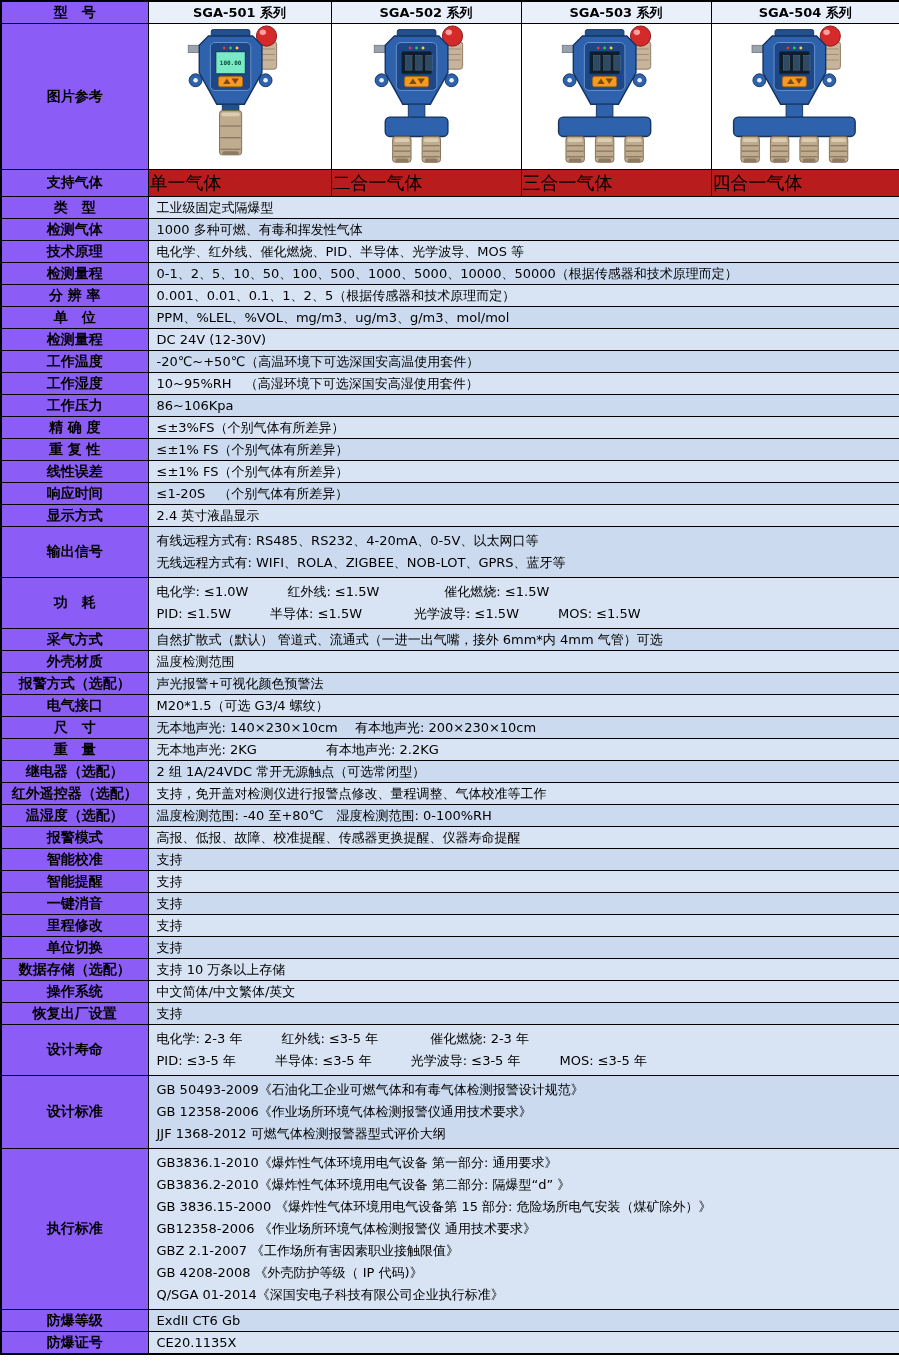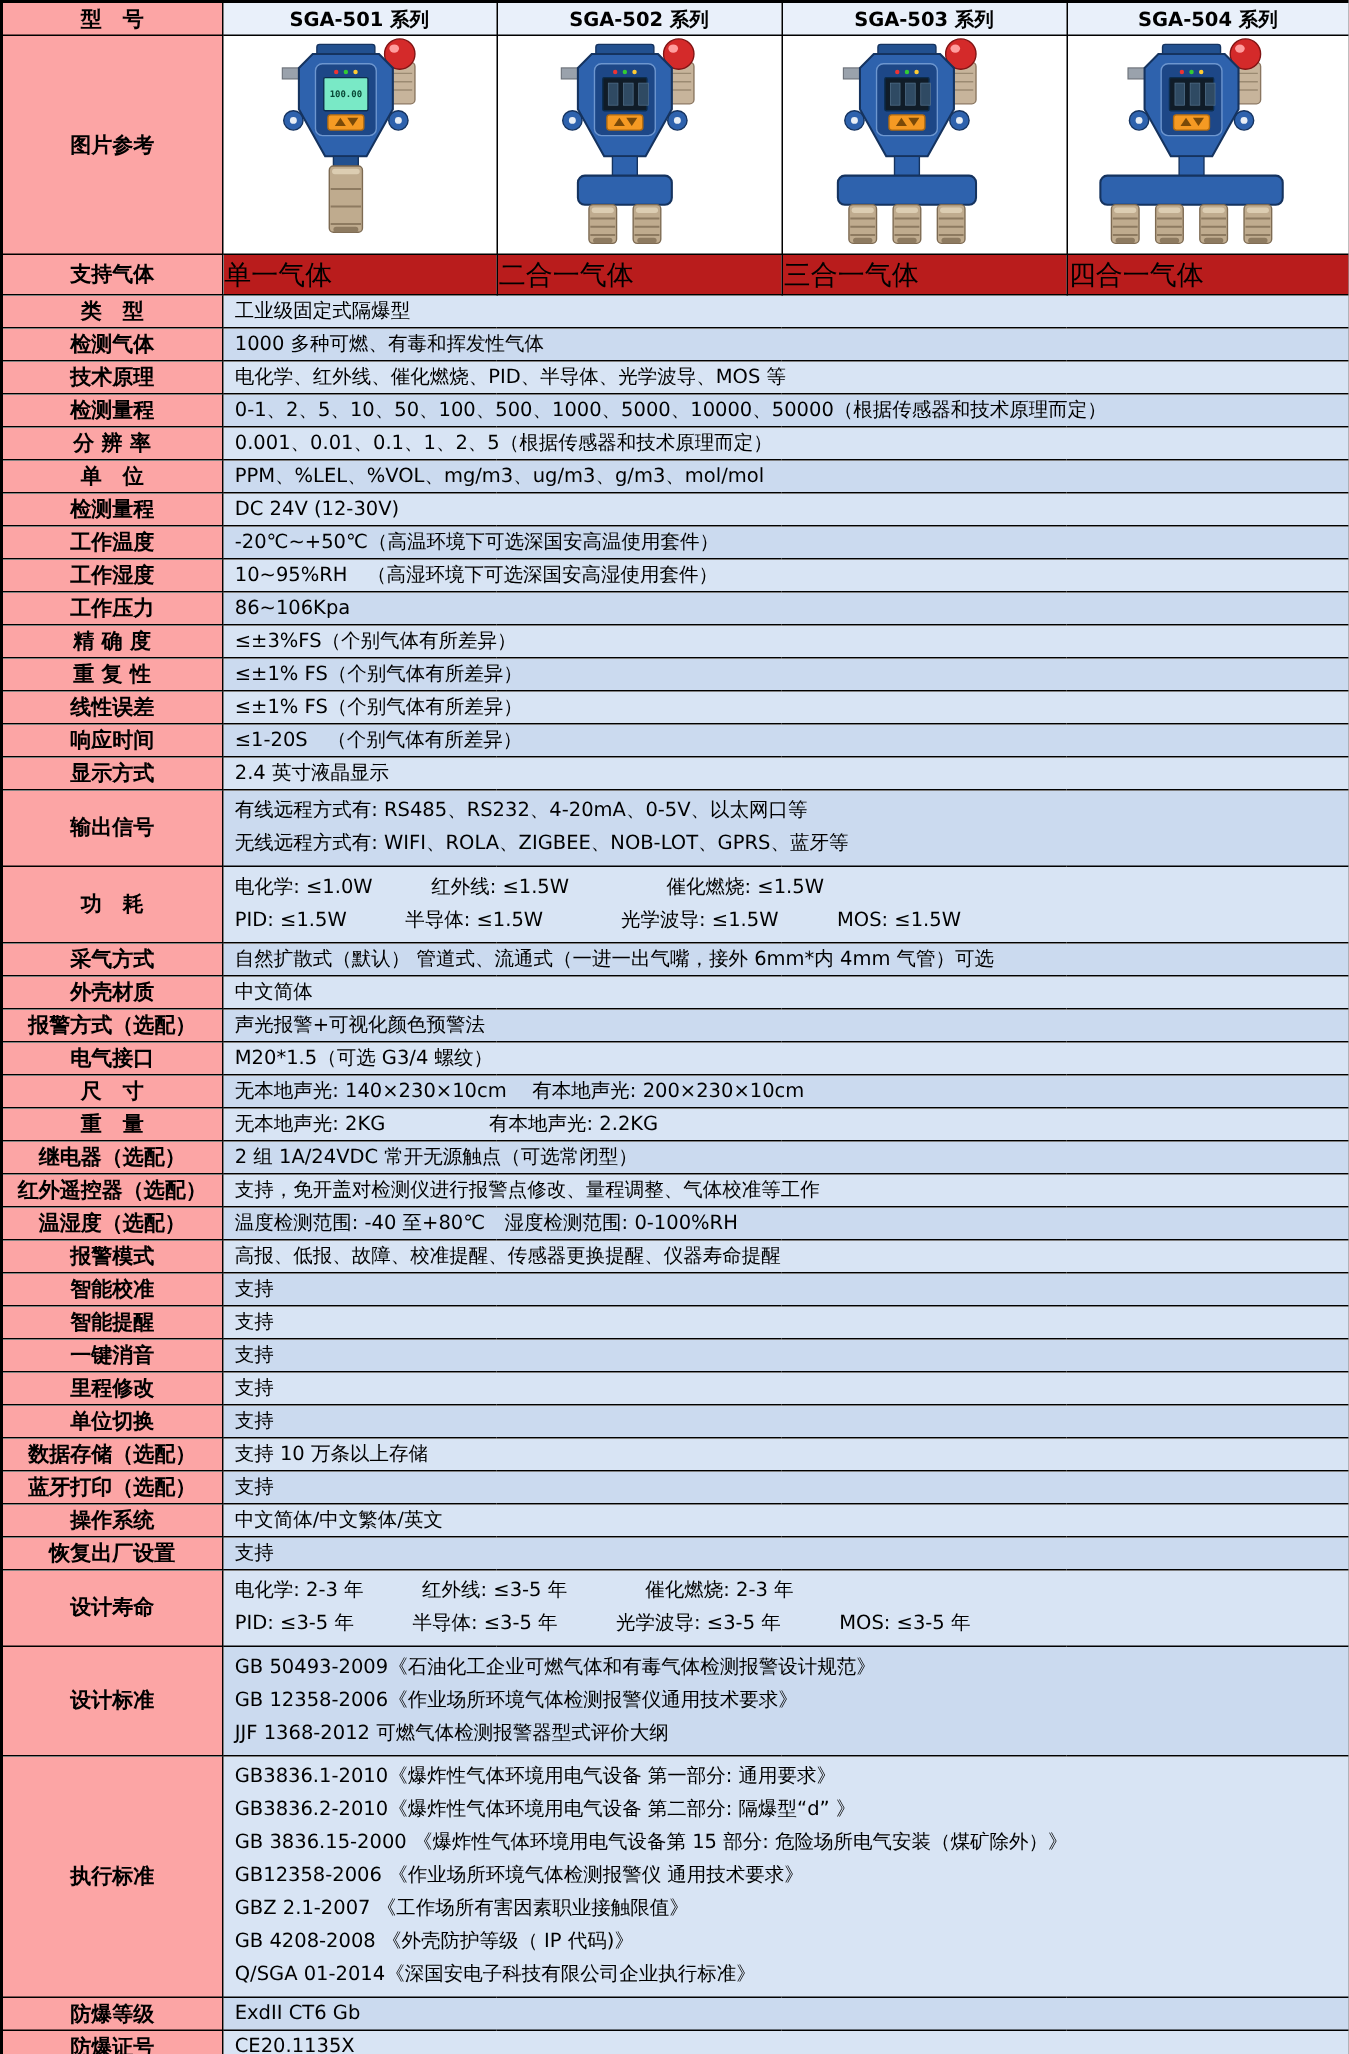--- a/index.html
+++ b/index.html
@@ -1,20 +1,20 @@
 <!DOCTYPE html>
 <html><head>
 <meta charset="utf-8">
 <style>
   html,body { margin:0; padding:0; background:#ffffff; }
   body { width:899px; font-family:"DejaVu Sans","Liberation Sans",sans-serif; }
   table { width:899px; border-collapse:collapse; table-layout:fixed; border:2px solid #000; }
   th, td { border:1px solid #000; overflow:hidden; }
   .lbl {
-    background:#fca5a5; font-weight:bold; font-size:14px; color:#000;
+    background:#8b5cf6; font-weight:bold; font-size:14px; color:#000;
     text-align:center; vertical-align:middle; padding:1px 0; white-space:pre;
   }
   .model-cell {
     background:#E9F0FA; font-weight:bold; font-size:13px; text-align:center;
     height:19px; vertical-align:middle;margin-top:13px;
   }
   .header-lbl { height:19px; }
   .img-cell { background:#ffffff; height:145px; text-align:center; vertical-align:middle; padding:0; }
   .gas-cell { background:#b91c1c; font-size:18px; text-align:left; height:21px; vertical-align:middle; }
   .val { background:#CBDAEF; font-size:13px; padding:0 8px; vertical-align:middle; }
@@ -331,21 +331,21 @@
       </tr>
       <tr>
         <th class="lbl">采气方式</th>
         <td colspan="4" class="val">
           <div class="line">自然扩散式（默认） 管道式、流通式（一进一出气嘴，接外 6mm*内 4mm 气管）可选</div>
         </td>
       </tr>
       <tr>
         <th class="lbl">外壳材质</th>
         <td colspan="4" class="val alt">
-          <div class="line">中文简体</div>
+          <div class="line">温度检测范围</div>
         </td>
       </tr>
       <tr>
         <th class="lbl">报警方式（选配）</th>
         <td colspan="4" class="val">
           <div class="line">声光报警+可视化颜色预警法</div>
         </td>
       </tr>
       <tr>
         <th class="lbl">电气接口</th>
@@ -416,26 +416,20 @@
       <tr>
         <th class="lbl">单位切换</th>
         <td colspan="4" class="val">
           <div class="line">支持</div>
         </td>
       </tr>
       <tr>
         <th class="lbl">数据存储（选配）</th>
         <td colspan="4" class="val alt">
           <div class="line">支持 10 万条以上存储</div>
-        </td>
-      </tr>
-      <tr>
-        <th class="lbl">蓝牙打印（选配）</th>
-        <td colspan="4" class="val">
-          <div class="line">支持</div>
         </td>
       </tr>
       <tr>
         <th class="lbl">操作系统</th>
         <td colspan="4" class="val alt">
           <div class="line">中文简体/中文繁体/英文</div>
         </td>
       </tr>
       <tr>
         <th class="lbl">恢复出厂设置</th>

